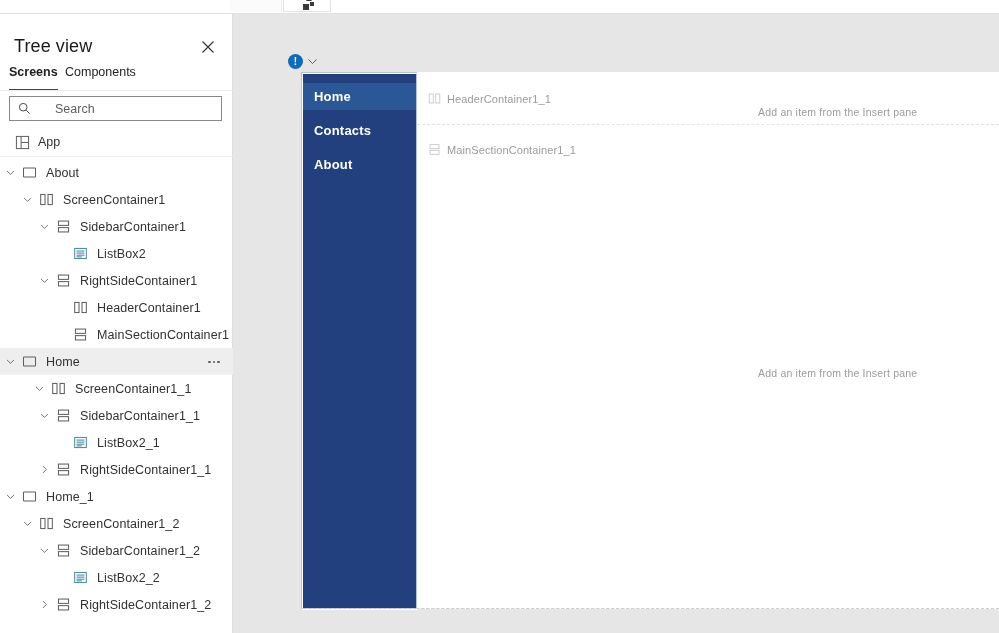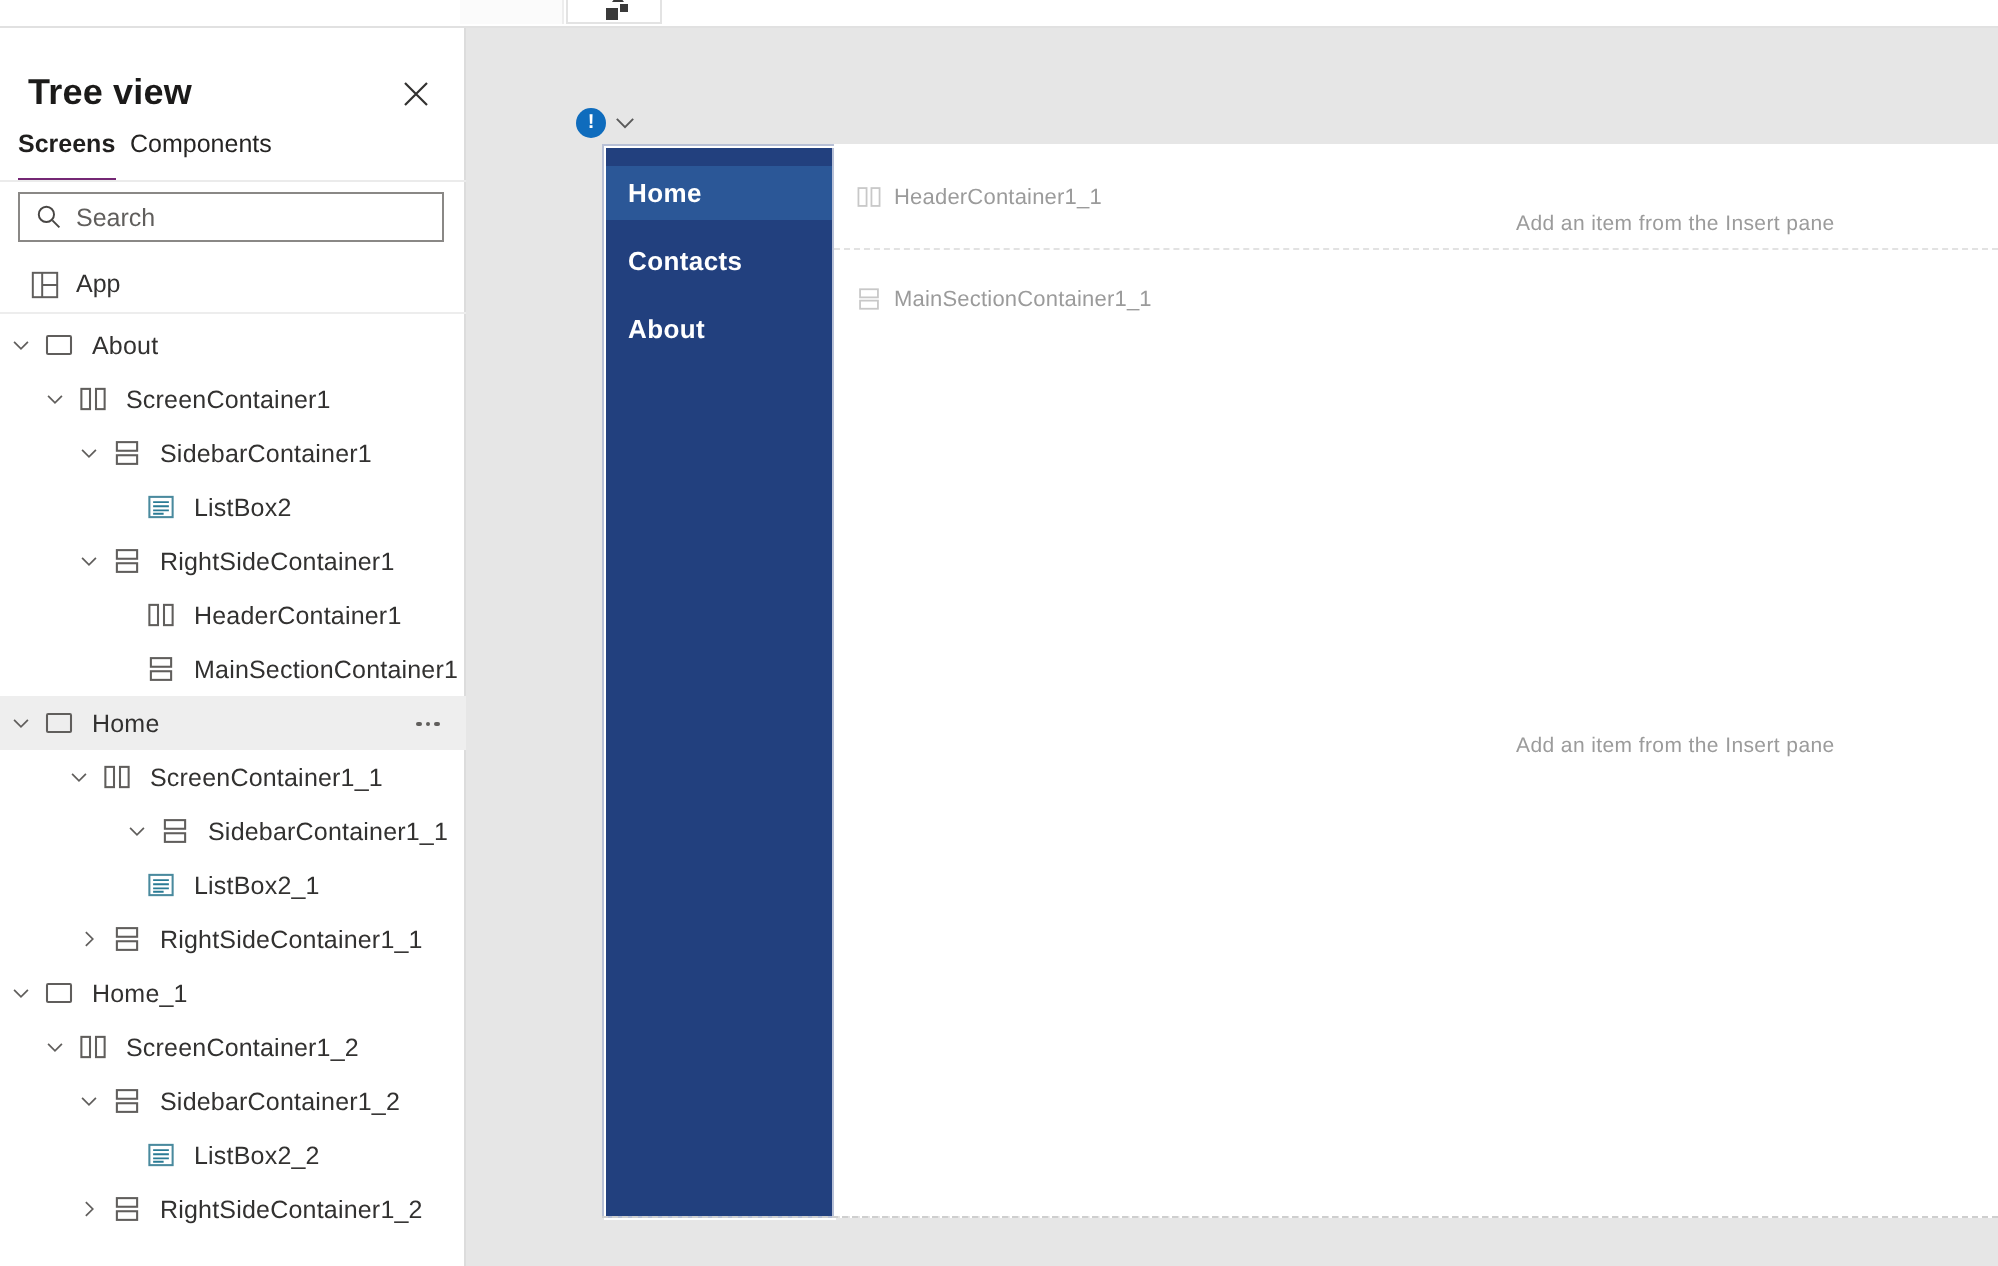--- a/index.html
+++ b/index.html
@@ -40,21 +40,21 @@
   .treepane {
     position: absolute; left: 0; top: 14px; width: 233px; height: 619px;
     background: #ffffff;
     border-right: 1px solid #dcdcdc;
   }
   .tv-header {
     position: relative; height: 44px;
   }
   .tv-title {
     position: absolute; left: 14px; top: 22px;
-    font-size: 18px; color: #1b1a19; font-weight: 700;
+    font-size: 18px; color: #1b1a19; font-weight: 400;
     letter-spacing: .1px;
   }
   .tv-close {
     position: absolute; right: 13px; top: 22px;
     width: 22px; height: 22px; cursor: pointer;
     display: flex; align-items: center; justify-content: center;
   }
   .tv-close svg { display:block; }
 
   .tv-tabs {
@@ -83,21 +83,21 @@
     position: absolute; left: 9px; top: 82px;
     width: 213px; height: 25px;
     border: 1px solid #8a8886; background: #fff;
     display: flex; align-items: center;
   }
   .tv-search .s-ico { margin-left: 8px; display:flex; }
   .tv-search input {
     border: 0; outline: 0; background: transparent;
     font-family: "Liberation Sans", sans-serif;
     font-size: 12.5px; color: #323130;
-    margin-left: 7px; width: 165px; height: 21px;
+    margin-left: 24px; width: 165px; height: 21px;
   }
   .tv-search input::placeholder { color: #605e5c; }
 
   
   .tv-app-row {
     position: absolute; left: 0; top: 116px; width: 233px; height: 24px;
     display: flex; align-items: center; cursor: pointer;
   }
   .tv-app-row .lbl {
     font-size: 12.5px; color: #323130; margin-left: 8px;
@@ -392,21 +392,21 @@
             </svg>
           </span>
           <span class="ico">
             <svg width="15" height="15" viewBox="0 0 16 16">
               <rect x="1.8" y="2.6" width="4.6" height="10.8" stroke="#605e5c" stroke-width="1.1" fill="none"></rect>
               <rect x="9.6" y="2.6" width="4.6" height="10.8" stroke="#605e5c" stroke-width="1.1" fill="none"></rect>
             </svg>
           </span>
           <span class="lbl">ScreenContainer1_1</span>
         </div>
-        <div class="tnode" style="padding-left: 36px; margin-left: 24px;">
+        <div class="tnode" style="padding-left: 36px;">
           <span class="chev">
             <svg width="11" height="11" viewBox="0 0 14 14">
               <path d="M2.6 5.0 L7 9.4 L11.4 5.0" stroke="#605e5c" stroke-width="1.1" fill="none"></path>
             </svg>
           </span>
           <span class="ico">
             <svg width="15" height="15" viewBox="0 0 16 16">
               <rect x="2.6" y="2.2" width="10.8" height="4.6" stroke="#605e5c" stroke-width="1.1" fill="none"></rect>
               <rect x="2.6" y="9.2" width="10.8" height="4.6" stroke="#605e5c" stroke-width="1.1" fill="none"></rect>
             </svg>

